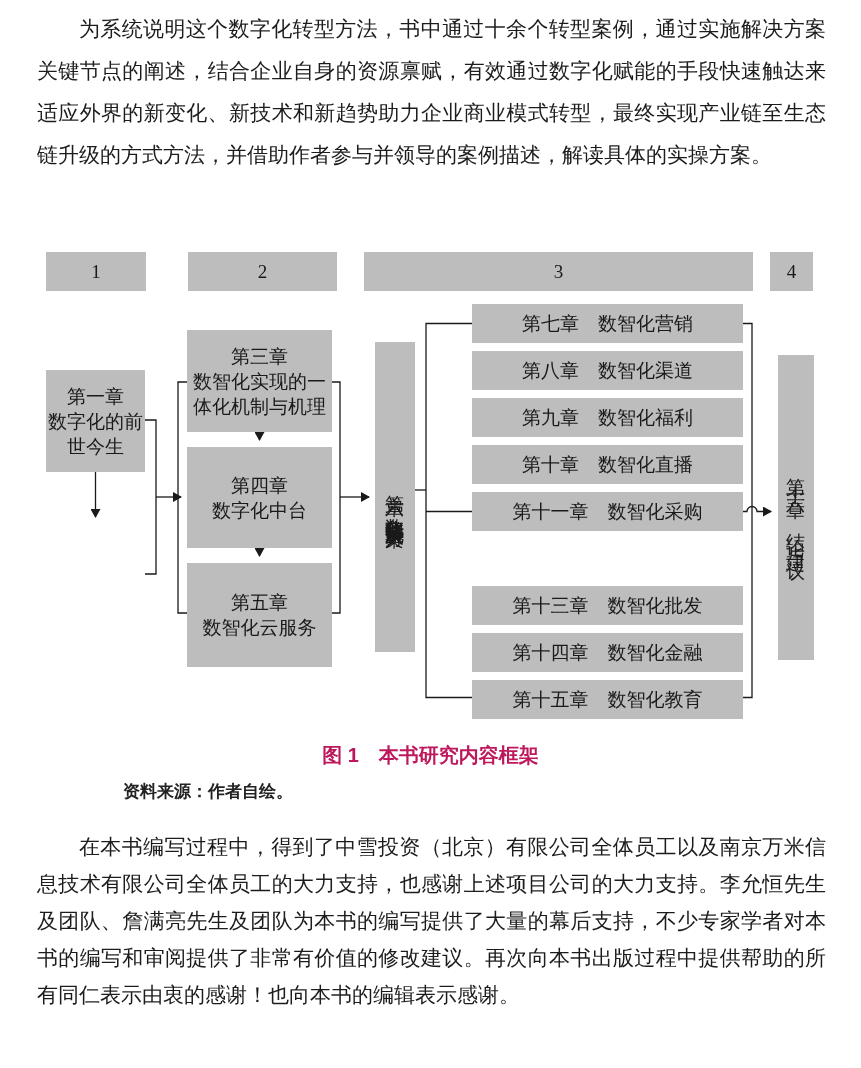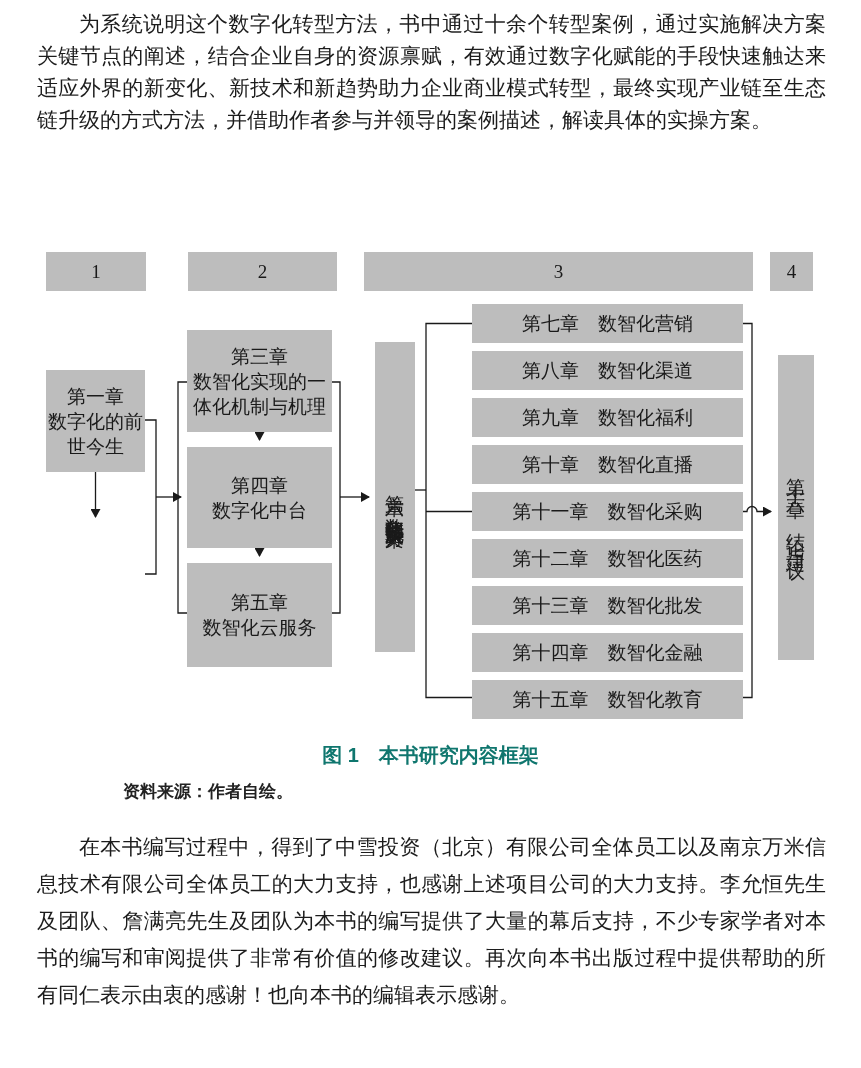--- a/index.html
+++ b/index.html
@@ -5,30 +5,30 @@
   html,body{margin:0;padding:0;background:#ffffff;}
   body{
     position:relative;
     width:861px;height:1068px;
     font-family:"Liberation Serif","DejaVu Serif",serif;
     color:#1c1c1c;
     overflow:hidden;
   }
   .bodytext{
     position:absolute;left:37px;width:789px;
-    font-size:21px;line-height:32px;
+    font-size:21px;line-height:42px;
     text-align:justify;
   }
   .bodytext p{margin:0;text-indent:2em;}
   #ack{line-height:37px;}
   .fig-caption{
     position:absolute;top:742px;left:0;width:861px;
     text-align:center;
     font-family:"Liberation Sans","DejaVu Sans",sans-serif;
-    font-weight:bold;font-size:20px;color:#0f766e;
+    font-weight:bold;font-size:20px;color:#be185d;
   }
   .fig-source{
     position:absolute;top:780px;left:123px;
     font-size:17px;color:#222;font-weight:bold;
   }
   .diagram{position:absolute;left:0;top:0;width:861px;height:1068px;}
   .dbox{
     position:absolute;
     background:#bdbdbd;
     display:flex;align-items:center;justify-content:center;
@@ -71,21 +71,20 @@
   <div class="dbox" style="left:187px;top:563px;width:145px;height:104px;">第五章
 数智化云服务</div>
 
   <div class="dbox vtext" id="n-ch6" style="left:375px;top:342px;width:40px;height:310px;">第六章　数字化转型实施解决方案</div>
 
   <div class="dbox" style="left:472px;top:304px;width:271px;height:39px;">第七章　数智化营销</div>
   <div class="dbox" style="left:472px;top:351px;width:271px;height:39px;">第八章　数智化渠道</div>
   <div class="dbox" style="left:472px;top:445px;width:271px;height:39px;">第十章　数智化直播</div>
   <div class="dbox" style="left:472px;top:398px;width:271px;height:39px;">第九章　数智化福利</div>
   <div class="dbox" style="left:472px;top:492px;width:271px;height:39px;">第十一章　数智化采购</div>
-  <div class="dbox" style="left:472px;top:539px;width:271px;height:39px;">第十二章　数智化医药</div>
   <div class="dbox" style="left:472px;top:586px;width:271px;height:39px;">第十三章　数智化批发</div>
   <div class="dbox" style="left:472px;top:633px;width:271px;height:39px;">第十四章　数智化金融</div>
   <div class="dbox" style="left:472px;top:680px;width:271px;height:39px;">第十五章　数智化教育</div>
 
   <div class="dbox vtext" id="n-ch16" style="left:778px;top:355px;width:36px;height:305px;">第十六章　结论与建议</div>
 
   <svg class="connectors" width="861" height="1068" viewBox="0 0 861 1068">
     <defs>
       <marker id="arr" markerUnits="userSpaceOnUse" markerWidth="10" markerHeight="10" refX="8" refY="5" orient="auto">
         <path d="M0 0 L9 5 L0 10 Z" fill="#1a1a1a"></path>

